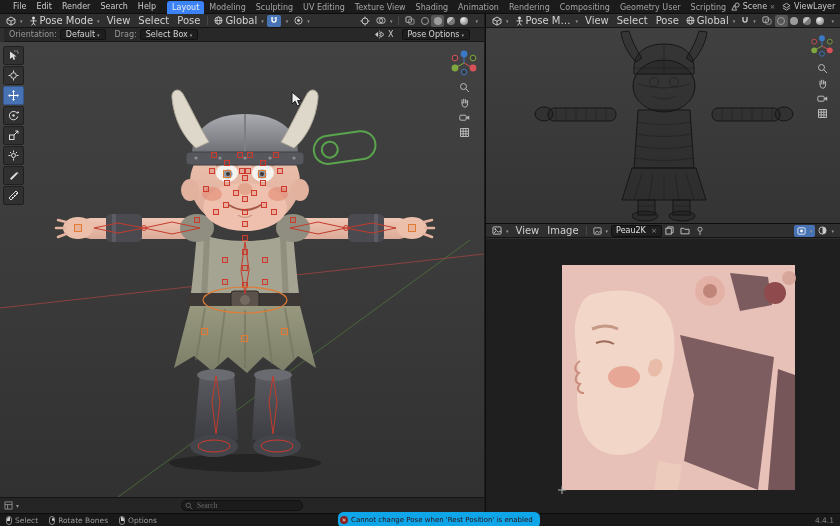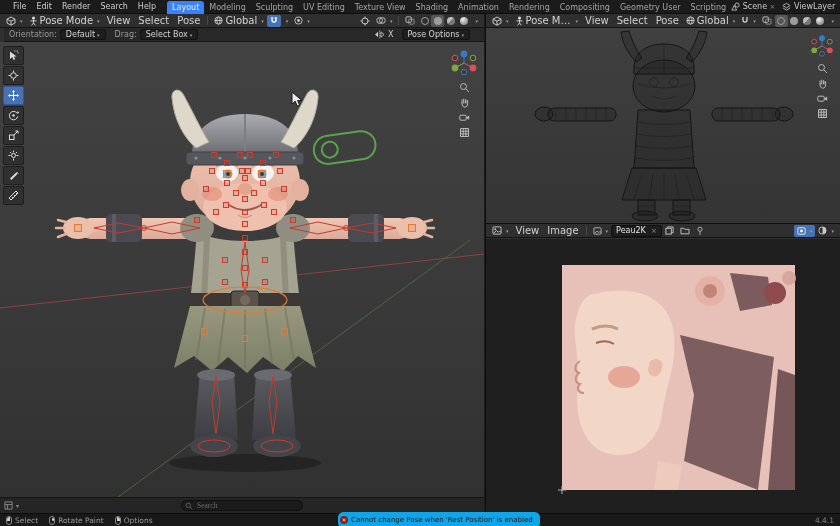--- a/index.html
+++ b/index.html
@@ -654,21 +654,21 @@
     <span class="hint">
       <span class="mouse left">
           <i></i>
         </span>
       <span>Select</span>
     </span>
     <span class="hint">
       <span class="mouse middle">
           <i></i>
         </span>
-      <span>Rotate Paint</span>
+      <span>Rotate Bones</span>
     </span>
     <span class="hint">
       <span class="mouse right">
           <i></i>
         </span>
       <span>Options</span>
     </span>
     <span id="error-toast">
       <span class="err-ic">✕</span>
       <span>Cannot change Pose when 'Rest Position' is enabled</span>

